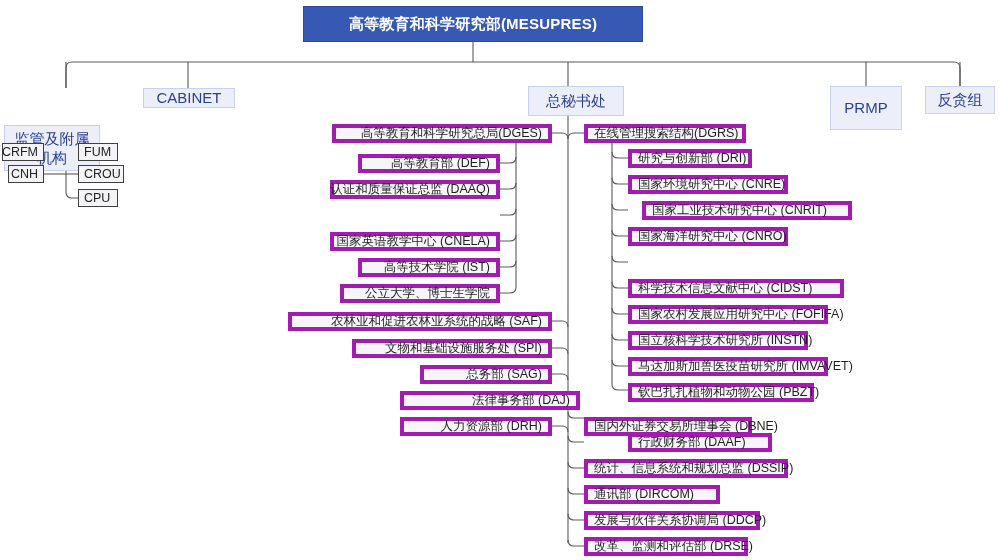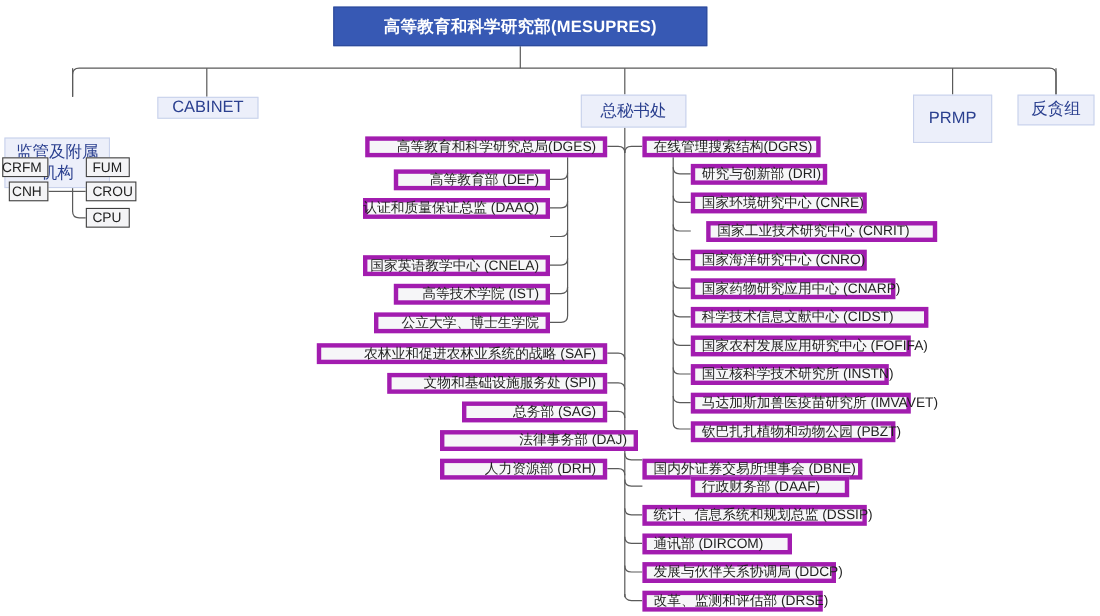--- a/index.html
+++ b/index.html
@@ -185,27 +185,26 @@
   <div class="leaf ralign" style="left:420px; top:365px; width:132px;">总务部 (SAG)</div>
   <div class="leaf ralign" style="left:400px; top:391px; width:180px;">法律事务部 (DAJ)</div>
   <div class="leaf ralign" style="left:400px; top:417px; width:152px;padding-left:44px;">人力资源部 (DRH)</div>
 
   <div class="leaf lalign" style="left:584px; top:124px; width:162px;">在线管理搜索结构(DGRS)</div>
 
   <div class="leaf lalign" style="left:628px; top:149px; width:124px;">研究与创新部 (DRI)</div>
   <div class="leaf lalign" style="left:628px; top:175px; width:160px;">国家环境研究中心 (CNRE)</div>
   <div class="leaf lalign" style="left:628px; top:201px; width:210px;margin-left:14px;">国家工业技术研究中心 (CNRIT)</div>
   <div class="leaf lalign" style="left:628px; top:227px; width:160px;">国家海洋研究中心 (CNRO)</div>
-  <div class="leaf lalign" style="left:628px; top:253px; width:186px;">国家药物研究应用中心 (CNARP)</div>
   <div class="leaf lalign" style="left:628px; top:279px; width:216px;">科学技术信息文献中心 (CIDST)</div>
   <div class="leaf lalign" style="left:628px; top:305px; width:200px;">国家农村发展应用研究中心 (FOFIFA)</div>
   <div class="leaf lalign" style="left:628px; top:331px; width:180px;">国立核科学技术研究所 (INSTN)</div>
   <div class="leaf lalign" style="left:628px; top:357px; width:200px;">马达加斯加兽医疫苗研究所 (IMVAVET)</div>
   <div class="leaf lalign" style="left:628px; top:383px; width:186px;">钦巴扎扎植物和动物公园 (PBZT)</div>
 
-  <div class="leaf lalign" style="left:584px; top:417px; width:200px;">国内外证券交易所理事会 (DBNE)</div>
+  <div class="leaf lalign" style="left:584px; top:417px; width:168px;">国内外证券交易所理事会 (DBNE)</div>
   <div class="leaf lalign" style="left:584px; top:433px; width:144px;margin-left:44px;">行政财务部 (DAAF)</div>
   <div class="leaf lalign" style="left:584px; top:459px; width:204px;">统计、信息系统和规划总监 (DSSIP)</div>
   <div class="leaf lalign" style="left:584px; top:511px; width:176px;">发展与伙伴关系协调局 (DDCP)</div>
   <div class="leaf lalign" style="left:584px; top:485px; width:136px;">通讯部 (DIRCOM)</div>
   <div class="leaf lalign" style="left:584px; top:537px; width:164px;">改革、监测和评估部 (DRSE)</div>
 
 </div>
 
 </body></html>

